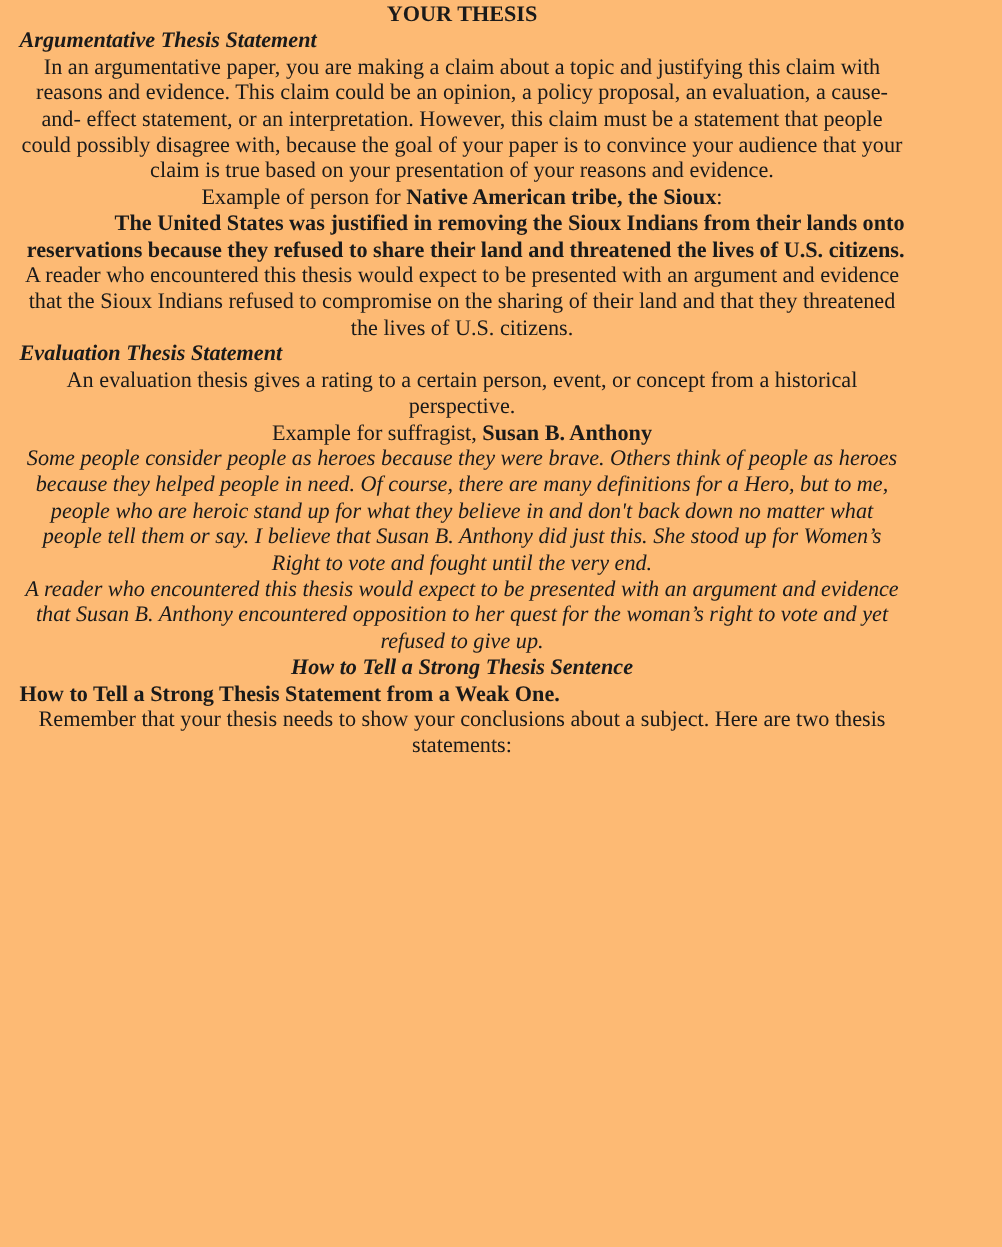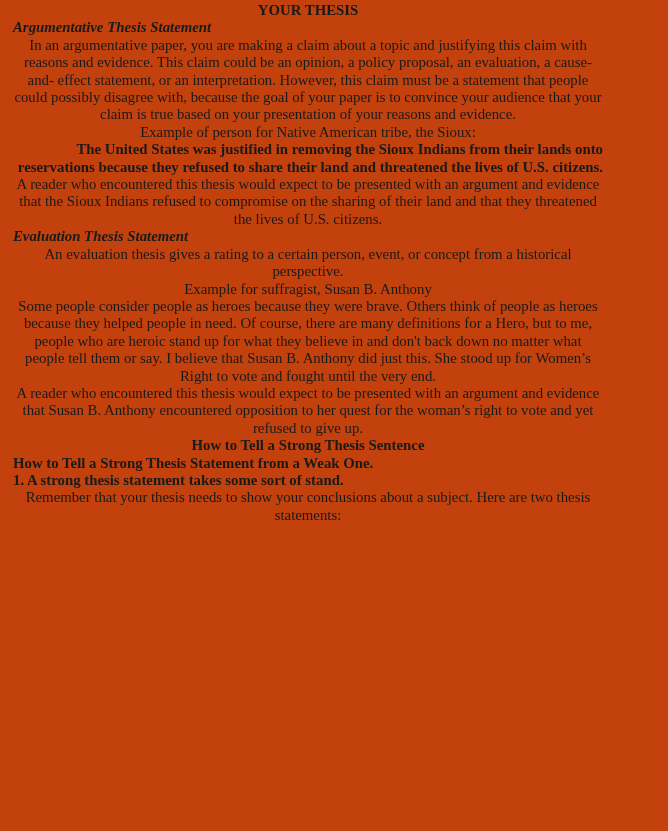--- a/index.html
+++ b/index.html
@@ -6,57 +6,56 @@
   html, body { background: #ffffff; }
   body {
     width: 668px;
     height: 831px;
     overflow: hidden;
     font-family: "Liberation Serif", "DejaVu Serif", serif;
   }
   .page {
     width: 668px;
     height: 831px;
-    background: #c2410c;
+    background: #fdba74;
     padding: 2px 65px 0 13px;
     color: #1a1a1a;
     font-size: 14.8px;
     line-height: 17.4px;
   }
   p.block { margin: 0; }
   
   .gap-top  { margin-top: 0; }
   .gap-none { margin-top: 4px; }
   .gap-line { margin-top: 19px; }
-  .gap-wide { margin-top: 26px; }
+  .gap-wide { margin-top: 26px; font-style: italic; }
   
   .title      { text-align: center; font-weight: bold; }
   .heading-ci { font-weight: bold; font-style: italic; }
   .heading-c  { text-align: center; font-weight: bold; }
   .heading-l  { text-align: left;   font-weight: bold; }
   .para       { text-align: center; }
   .para-bold  { text-align: right; font-weight: bold; }
   
-  .run-bold      { font-weight: normal; }
+  .run-bold      { font-weight: bold; }
   .run-underline { }
 </style>
 </head>
 <body>
 
 <div class="page">
   <div id="doc">
       <p class="block title gap-top"><span>YOUR THESIS</span></p>
       <p class="block heading-ci gap-line"><span>Argumentative Thesis Statement</span></p>
       <p class="block para gap-none"><span>In an argumentative paper, you are making a claim about a topic and justifying this claim with reasons and evidence. This claim could be an opinion, a policy proposal, an evaluation, a cause-and- effect statement, or an interpretation. However, this claim must be a statement that people could possibly disagree with, because the goal of your paper is to convince your audience that your claim is true based on your presentation of your reasons and evidence.</span></p>
       <p class="block para gap-line"><span>Example of person for </span><span class="run-bold">Native American tribe, the Sioux</span><span>:</span></p>
       <p class="block para-bold gap-line"><span>The United States was justified in removing the Sioux Indians from their lands onto reservations because they refused to share their land and threatened the lives of U.S. citizens.</span></p>
       <p class="block para gap-line"><span>A reader who encountered this thesis would expect to be presented with an argument and evidence that the Sioux Indians refused to compromise on the sharing of their land and that they threatened the lives of U.S. citizens.</span></p>
       <p class="block heading-ci gap-wide"><span>Evaluation Thesis Statement</span></p>
       <p class="block para gap-none"><span>An </span><span class="run-underline">evaluation thesis</span><span> gives a rating to a certain person, event, or concept from a historical perspective.</span></p>
       <p class="block para gap-none"><span>Example for suffragist, </span><span class="run-bold">Susan B. Anthony</span></p>
       <p class="block para gap-wide"><span>Some people consider people as heroes because they were brave. Others think of people as heroes because they helped people in need. Of course, there are many definitions for a Hero, but to me, people who are heroic stand up for what they believe in and don't back down no matter what people tell them or say. I believe that Susan B. Anthony did just this. She stood up for Women’s Right to vote and fought until the very end.</span></p>
       <p class="block para gap-wide"><span>A reader who encountered this thesis would expect to be presented with an argument and evidence that Susan B. Anthony encountered opposition to her quest for the woman’s right to vote and yet refused to give up.</span></p>
       <p class="block heading-c gap-wide"><span>How to Tell a Strong Thesis Sentence</span></p>
       <p class="block heading-l gap-line"><span>How to Tell a Strong Thesis Statement from a Weak One.</span></p>
-      <p class="block heading-l gap-line"><span>1. A strong thesis statement takes some sort of stand.</span></p>
       <p class="block para gap-line"><span>Remember that your thesis needs to show your conclusions about a subject. Here are two thesis statements:</span></p>
     </div>
 </div>
 
 </body></html>

